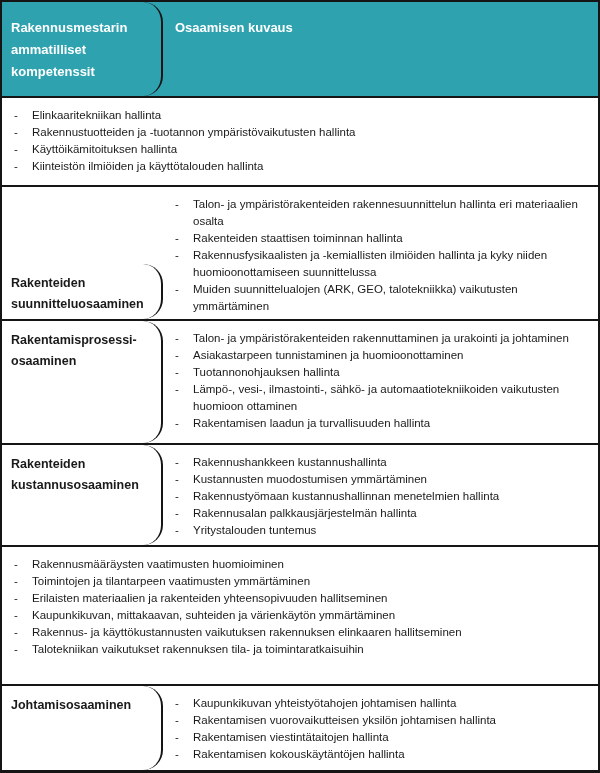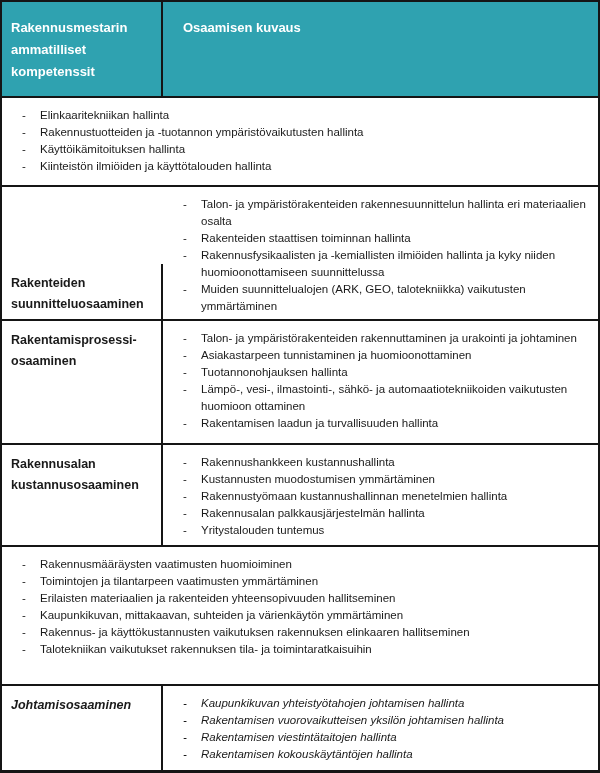--- a/index.html
+++ b/index.html
@@ -26,40 +26,41 @@
   }
   .row { display: flex; border-top: 2px solid var(--border-color); }
   .row.header-row { border-top: none; background: var(--header-bg); color: var(--header-text); min-height: 94px; }
   .cell-left {
     flex: 0 0 161px;
     border-right: 2px solid var(--border-color);
     padding: 9px 5px 4px 9px;
     font-weight: bold;
     font-size: 12.5px;
     line-height: 21px;
+    border-radius: 20px;
   }
   .cell-right {
     flex: 1 1 auto;
-    padding: 9px 6px 4px 20px;
+    padding: 9px 6px 4px 12px;
     font-size: 11.5px;
     line-height: 17px;
   }
   .header-row .cell-left,
   .header-row .cell-right {
     font-size: 13px;
     line-height: 22px;
     font-weight: bold;
     padding-top: 15px;
   }
   .r1 { min-height: 89px; }
   .r2 { min-height: 119px; align-items: flex-end; }
   .r3 { min-height: 124px; justify-content: space-between; }
   .r4 { min-height: 102px; }
   .r5 { min-height: 139px; }
-  .r6 { flex: 1 1 auto; font-style: italic; }
+  .r6 { flex: 1 1 auto; }
   .bullet { display: flex; }
   .bullet .dash { flex: 0 0 18px; }
   .bullet .btext { flex: 1 1 auto; padding-right: 2px; }
 </style>
 </head>
 <body>
 
 <div class="table">
 
   <div class="row header-row">
@@ -130,21 +131,21 @@
           <span class="btext">Lämpö-, vesi-, ilmastointi-, sähkö- ja automaatiotekniikoiden vaikutusten huomioon ottaminen</span>
         </div>
       <div class="bullet">
           <span class="dash">-</span>
           <span class="btext">Rakentamisen laadun ja turvallisuuden hallinta</span>
         </div>
     </div>
   </div>
 
   <div class="row r4">
-    <div class="cell-left">Rakennusalan kustannusosaaminen</div>
+    <div class="cell-left">Rakenteiden kustannusosaaminen</div>
     <div class="cell-right">
       <div class="bullet">
           <span class="dash">-</span>
           <span class="btext">Rakennushankkeen kustannushallinta</span>
         </div>
       <div class="bullet">
           <span class="dash">-</span>
           <span class="btext">Kustannusten muodostumisen ymmärtäminen</span>
         </div>
       <div class="bullet">

